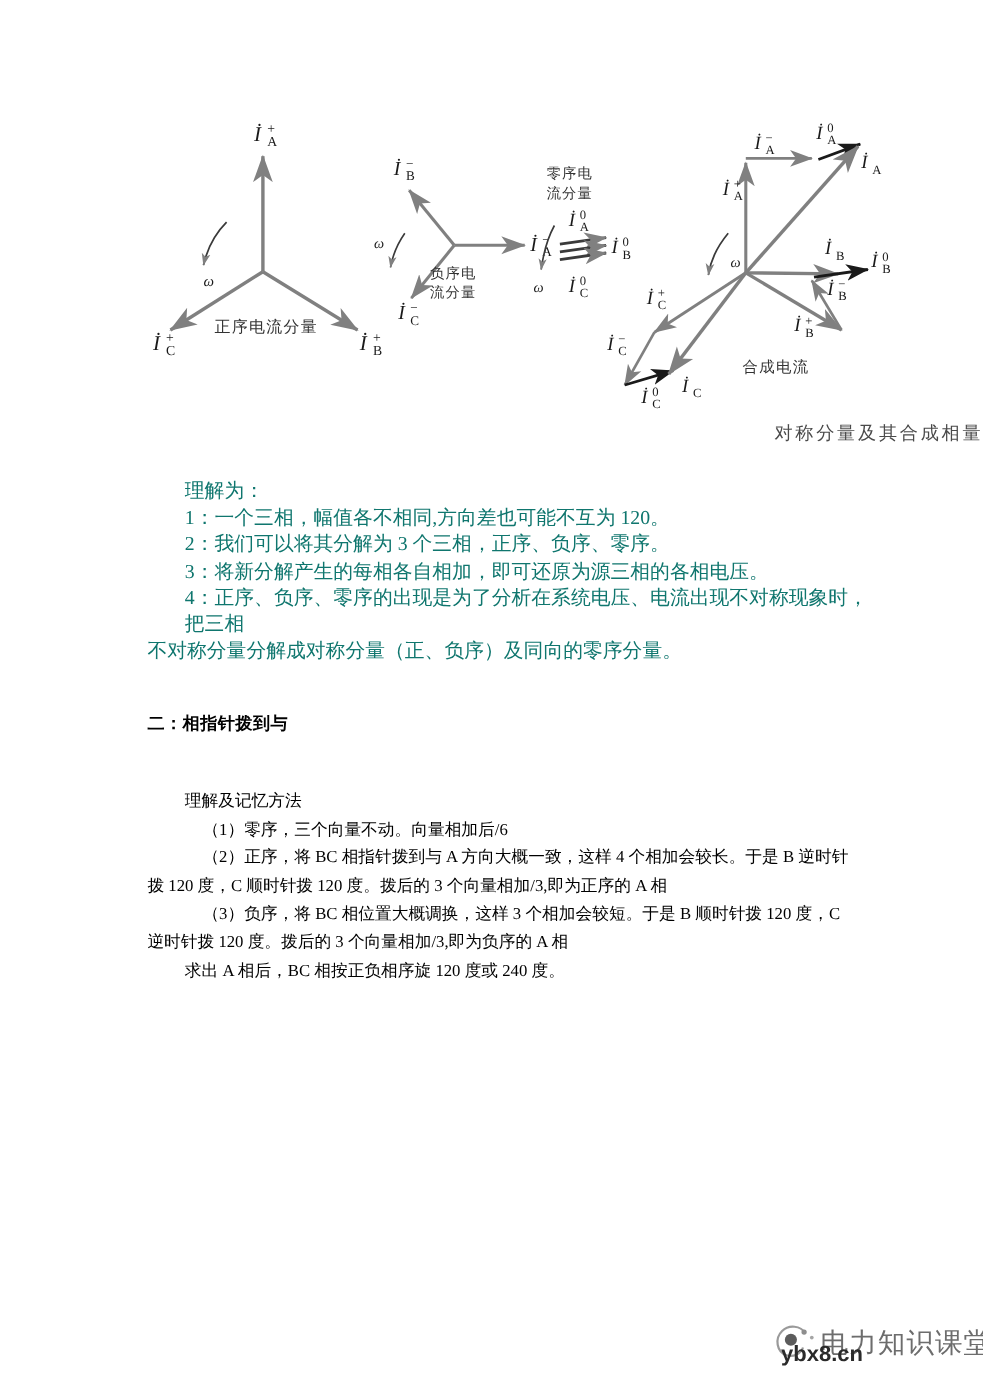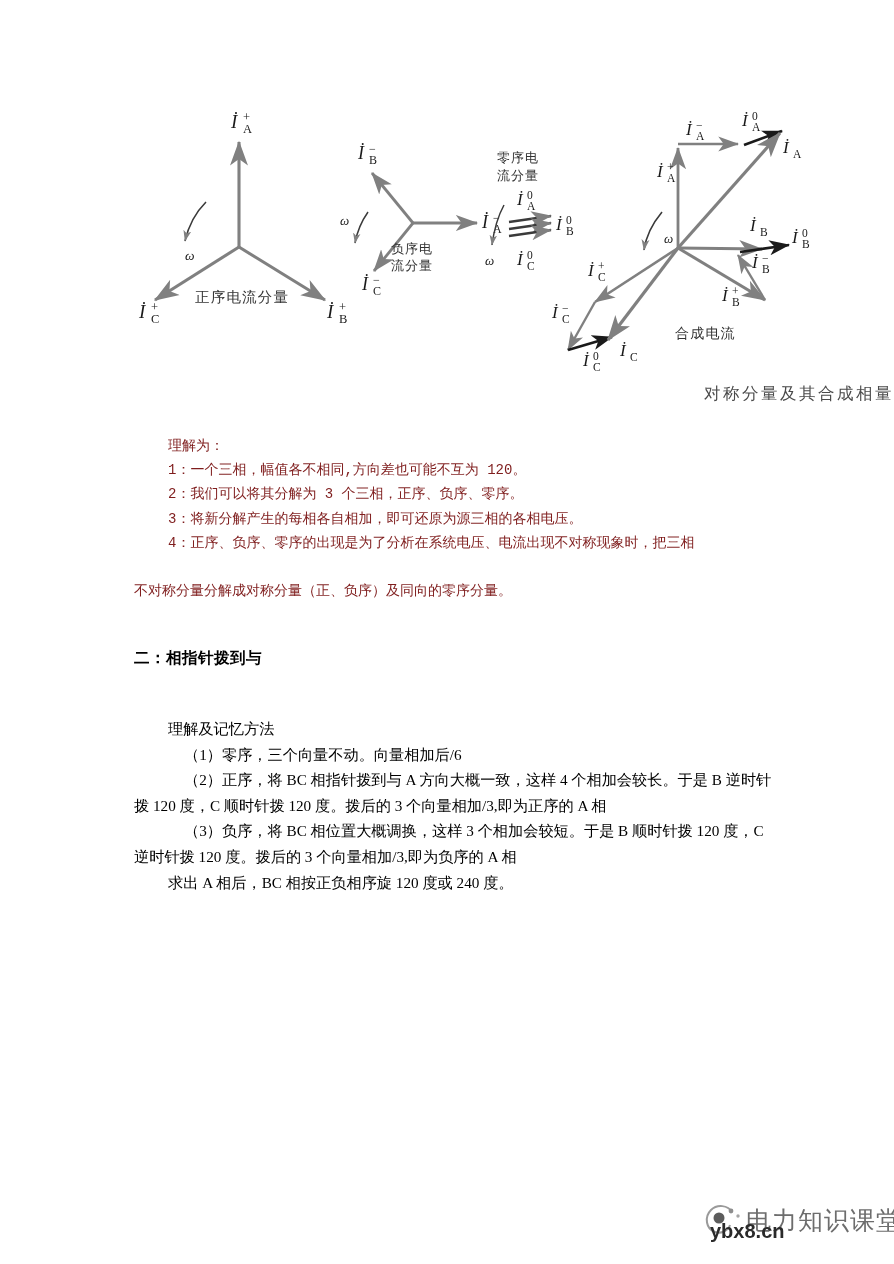--- a/index.html
+++ b/index.html
@@ -42,29 +42,29 @@
   }
 
   
   #body-text {
     position: absolute;
     left: 134px;
     top: 434px;
     width: 660px;
   }
   .p {
-    font-family: Liberation Mono, monospace;
-    font-size: 14px;
+    font-family: Liberation Serif, serif;
+    font-size: 18px;
     line-height: 24.2px;
-    color: #7f1d1d;
+    color: #0f766e;
     margin: 0;
     white-space: pre-wrap;
   }
   .indent0 { padding-left: 34px; }
-  .flow    { padding-left: 0px; margin-top: 24px; }
+  .flow    { padding-left: 0px; }
 
   .heading {
     position: absolute;
     left: 134px;
     top: 648px;
     font-family: "Liberation Serif", "DejaVu Serif", serif;
     font-size: 15.6px;
     font-weight: bold;
     letter-spacing: 0.4px;
     color: #000000;

